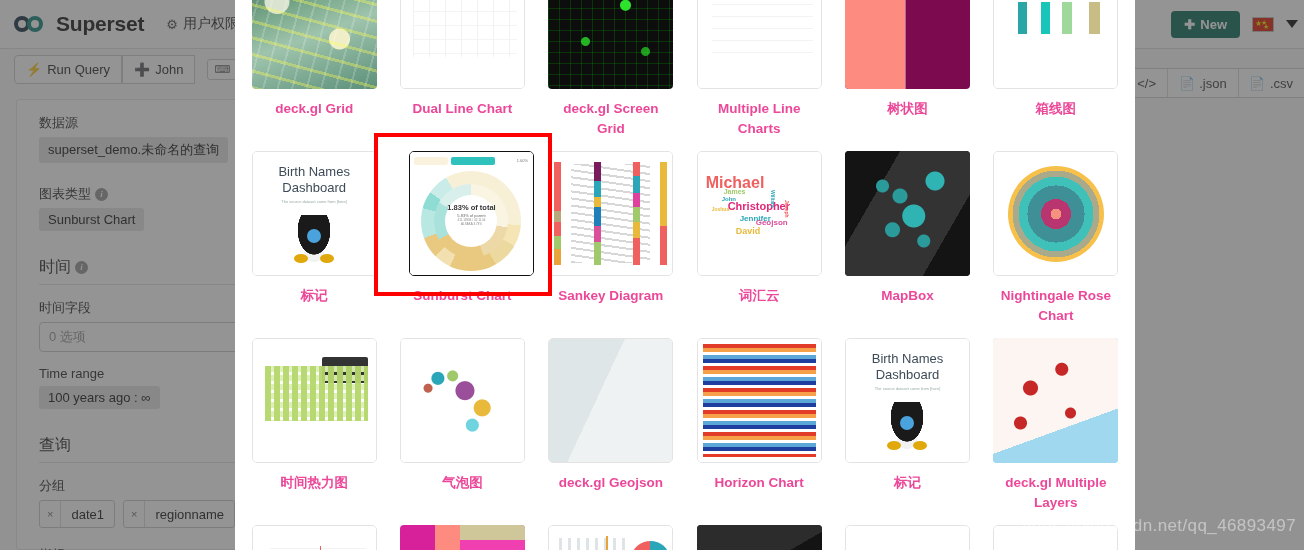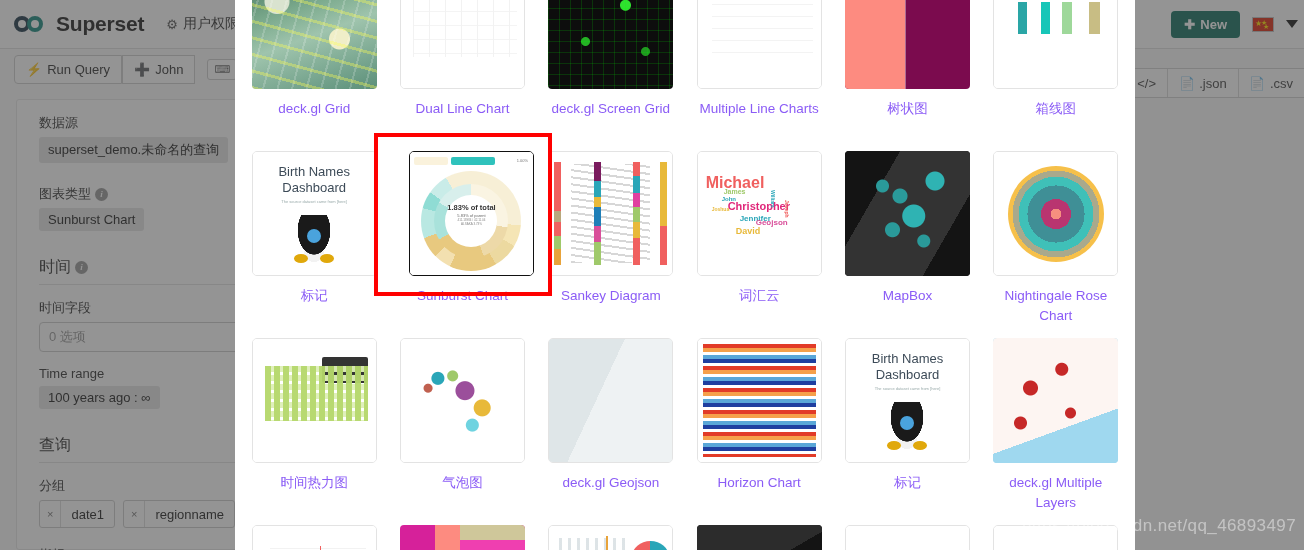--- a/index.html
+++ b/index.html
@@ -108,22 +108,22 @@
     column-gap:22px; row-gap:0;
   }
   .gcell { width:100%; padding-top:8px; }
   .thumb-wrap { position:relative; width:125px; height:125px; margin:0 auto; }
   .thumb {
     width:125px; height:125px; border:1px solid #e3e3e3; border-radius:5px;
     overflow:hidden; background:#fff; position:relative;
   }
   .thumb.nb { border:none; border-radius:4px; }
   .gcaption {
-    text-align:center; font-size:13.5px; color:#8b5cf6; margin-top:10px; line-height:20px;
-    padding:0 2px; height:44px;
+    text-align:center; font-size:13.5px; color:#ec4899; margin-top:10px; line-height:20px;
+    padding:0 2px; height:44px;font-weight:bold;
   }
   .selected-box {
     position:absolute; left:-26px; top:-18px; width:178px; height:163px;
     border:4px solid #ff0000; pointer-events:none; z-index:5;
   }
   .thumb.selhl { border:1px solid #111;margin-left:9px; }
 
   .watermark {
     position:absolute; right:8px; bottom:14px; font-size:17px; color:#ffffff;
     opacity:0.45; letter-spacing:0.4px; z-index:40; white-space:nowrap;

